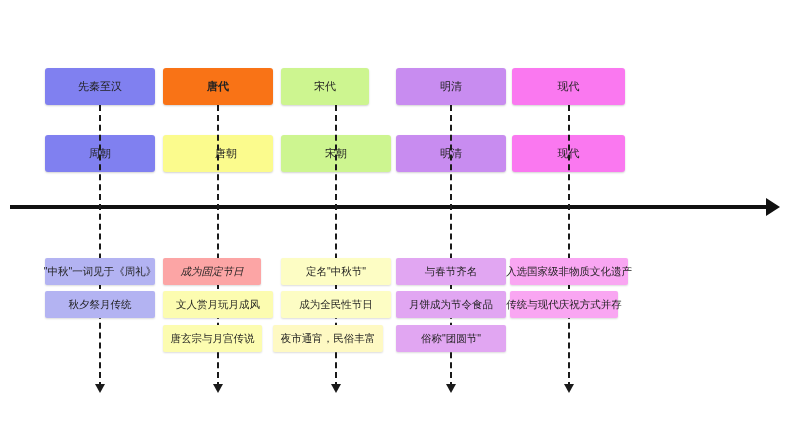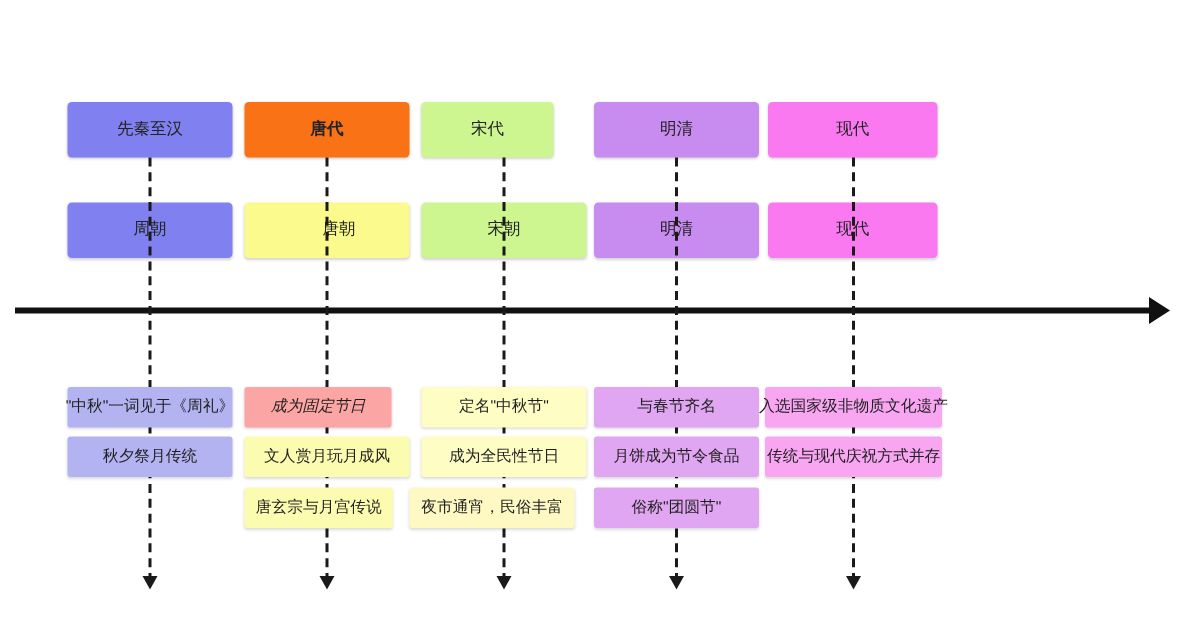--- a/index.html
+++ b/index.html
@@ -156,16 +156,16 @@
     <div class="item-box i1" style="left: 396px; width: 110px; background: rgb(225, 166, 242);">月饼成为节令食品</div>
     <div class="item-box i2" style="left: 396px; width: 110px; background: rgb(225, 166, 242);">俗称"团圆节"</div>
   </div>
 
   <div class="col">
     <div class="era-box row1" style="left: 512px; width: 113px; background: rgb(250, 120, 240);">现代</div>
     <div class="era-box row2" style="left: 512px; width: 113px; background: rgb(250, 120, 240);">现代</div>
     <div class="dash-line" style="left:568px;"></div>
     <div class="dash-arrow" style="left:564px;"></div>
     <div class="item-box i0" style="left: 510px; width: 118px; background: rgb(249, 166, 242);">入选国家级非物质文化遗产</div>
-    <div class="item-box i1" style="left: 510px; width: 118px; background: rgb(249, 166, 242);">传统与现代庆祝方式并存</div>
+    <div class="item-box i1" style="left: 510px; width: 108px; background: rgb(249, 166, 242);">传统与现代庆祝方式并存</div>
   </div>
 
 </div>
 
 </body></html>

